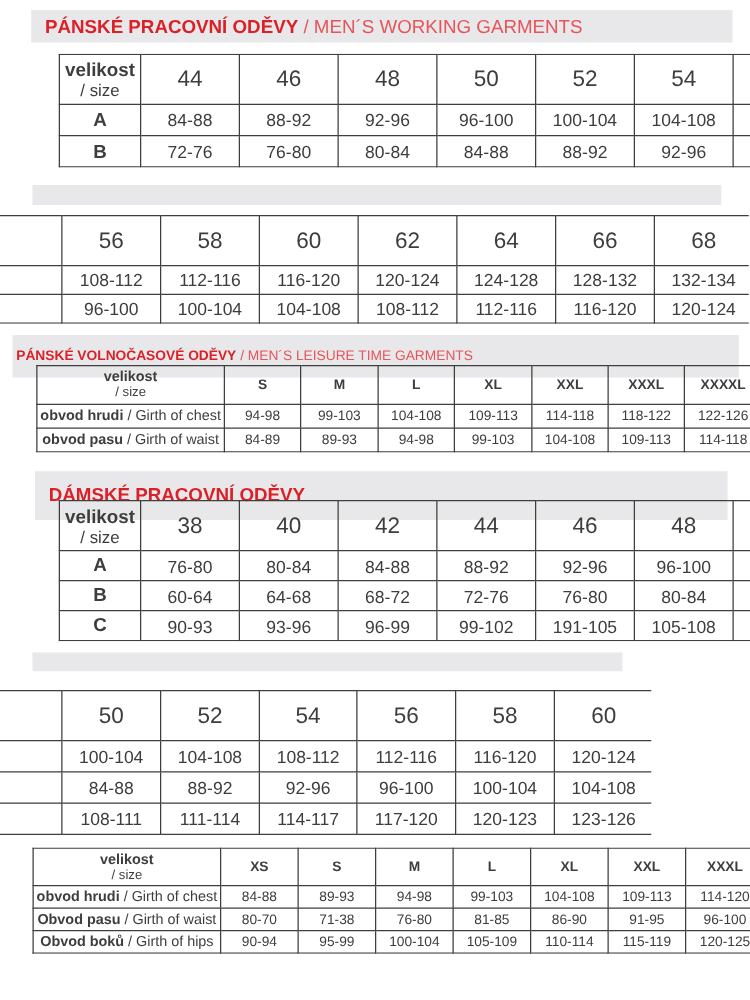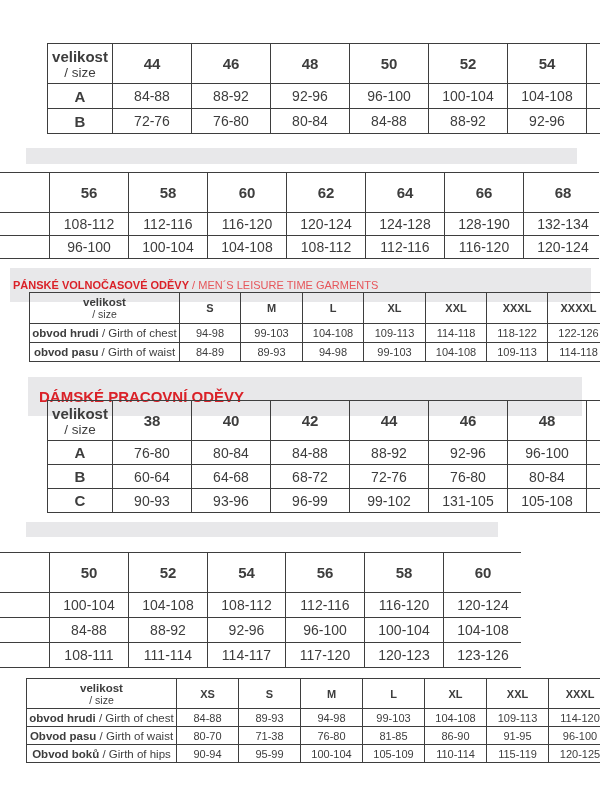--- a/index.html
+++ b/index.html
@@ -17,39 +17,42 @@
   
   .sep{position:absolute;background:#e8e8ea;}
   #sep-0{left:26px;top:148px;width:551px;height:16px;}
   #sep-1{left:26px;top:522px;width:472px;height:15px;}
   
   .tstrip{position:absolute;overflow:hidden;padding-left:19px;}
   table.sizes{border-collapse:collapse;table-layout:fixed;}
   table.sizes td{border:1.5px solid #3e3e3e;text-align:center;vertical-align:middle;
                  color:#3d3d3d;padding:0;overflow:hidden;}
   table.lg td{font-size:14px;}
-  table.lg td.sizehead{font-size:15px;font-weight:bold;}
+  table.lg td.sizehead{font-size:18px;font-weight:normal;}
   table.lg td.rowlabel{font-size:15px;font-weight:bold;}
   table.sm td{font-size:11px;}
   table.sm td.sizehead{font-size:11px;font-weight:bold;}
   table.sm td.rowlabel{font-size:11.5px;}
   td.corner .l1{font-weight:bold;}
   td.corner .l2{font-weight:normal;}
   table.lg td.corner{font-size:15px;}
   table.lg td.corner .l2{font-size:13.5px;}
   table.sm td.corner{font-size:11.5px;}
   table.sm td.corner .l2{font-size:10.5px;}
   td.rowlabel .lb{font-weight:bold;}
   td.rowlabel .lr{font-weight:normal;}
 </style>
 </head>
 <body>
 
 <div class="page">
 
+  <div class="band band-lg" id="band-0">
+    <span class="cz">PÁNSKÉ PRACOVNÍ ODĚVY</span><span class="en"> / MEN´S WORKING GARMENTS</span>
+  </div>
 
   <div class="tstrip" id="mount-mens1" style="left: 28px; top: 43px; width: 572px;">
       <table class="sizes lg" style="width: 619px; margin-left: 0px;">
         <colgroup>
           <col style="width: 65px;">
           <col style="width: 79px;">
           <col style="width: 79px;">
           <col style="width: 79px;">
           <col style="width: 79px;">
           <col style="width: 79px;">
@@ -119,21 +122,21 @@
             <td class="sizehead">66</td>
             <td class="sizehead">68</td>
           </tr>
           <tr style="height: 23px;">
             <td class="val"></td>
             <td class="val">108-112</td>
             <td class="val">112-116</td>
             <td class="val">116-120</td>
             <td class="val">120-124</td>
             <td class="val">124-128</td>
-            <td class="val">128-190</td>
+            <td class="val">128-132</td>
             <td class="val">132-134</td>
           </tr>
           <tr style="height: 23px;">
             <td class="val"></td>
             <td class="val">96-100</td>
             <td class="val">100-104</td>
             <td class="val">104-108</td>
             <td class="val">108-112</td>
             <td class="val">112-116</td>
             <td class="val">116-120</td>
@@ -246,21 +249,21 @@
             <td class="val">76-80</td>
             <td class="val">80-84</td>
             <td class="val"></td>
           </tr>
           <tr style="height: 24px;">
             <td class="rowlabel">C</td>
             <td class="val">90-93</td>
             <td class="val">93-96</td>
             <td class="val">96-99</td>
             <td class="val">99-102</td>
-            <td class="val">131-105</td>
+            <td class="val">191-105</td>
             <td class="val">105-108</td>
             <td class="val"></td>
           </tr>
         </tbody>
       </table>
     </div>
 
   <div class="sep" id="sep-1"></div>
 
   <div class="tstrip" id="mount-ladies2" style="left: 0px; top: 552px; width: 502px;">

